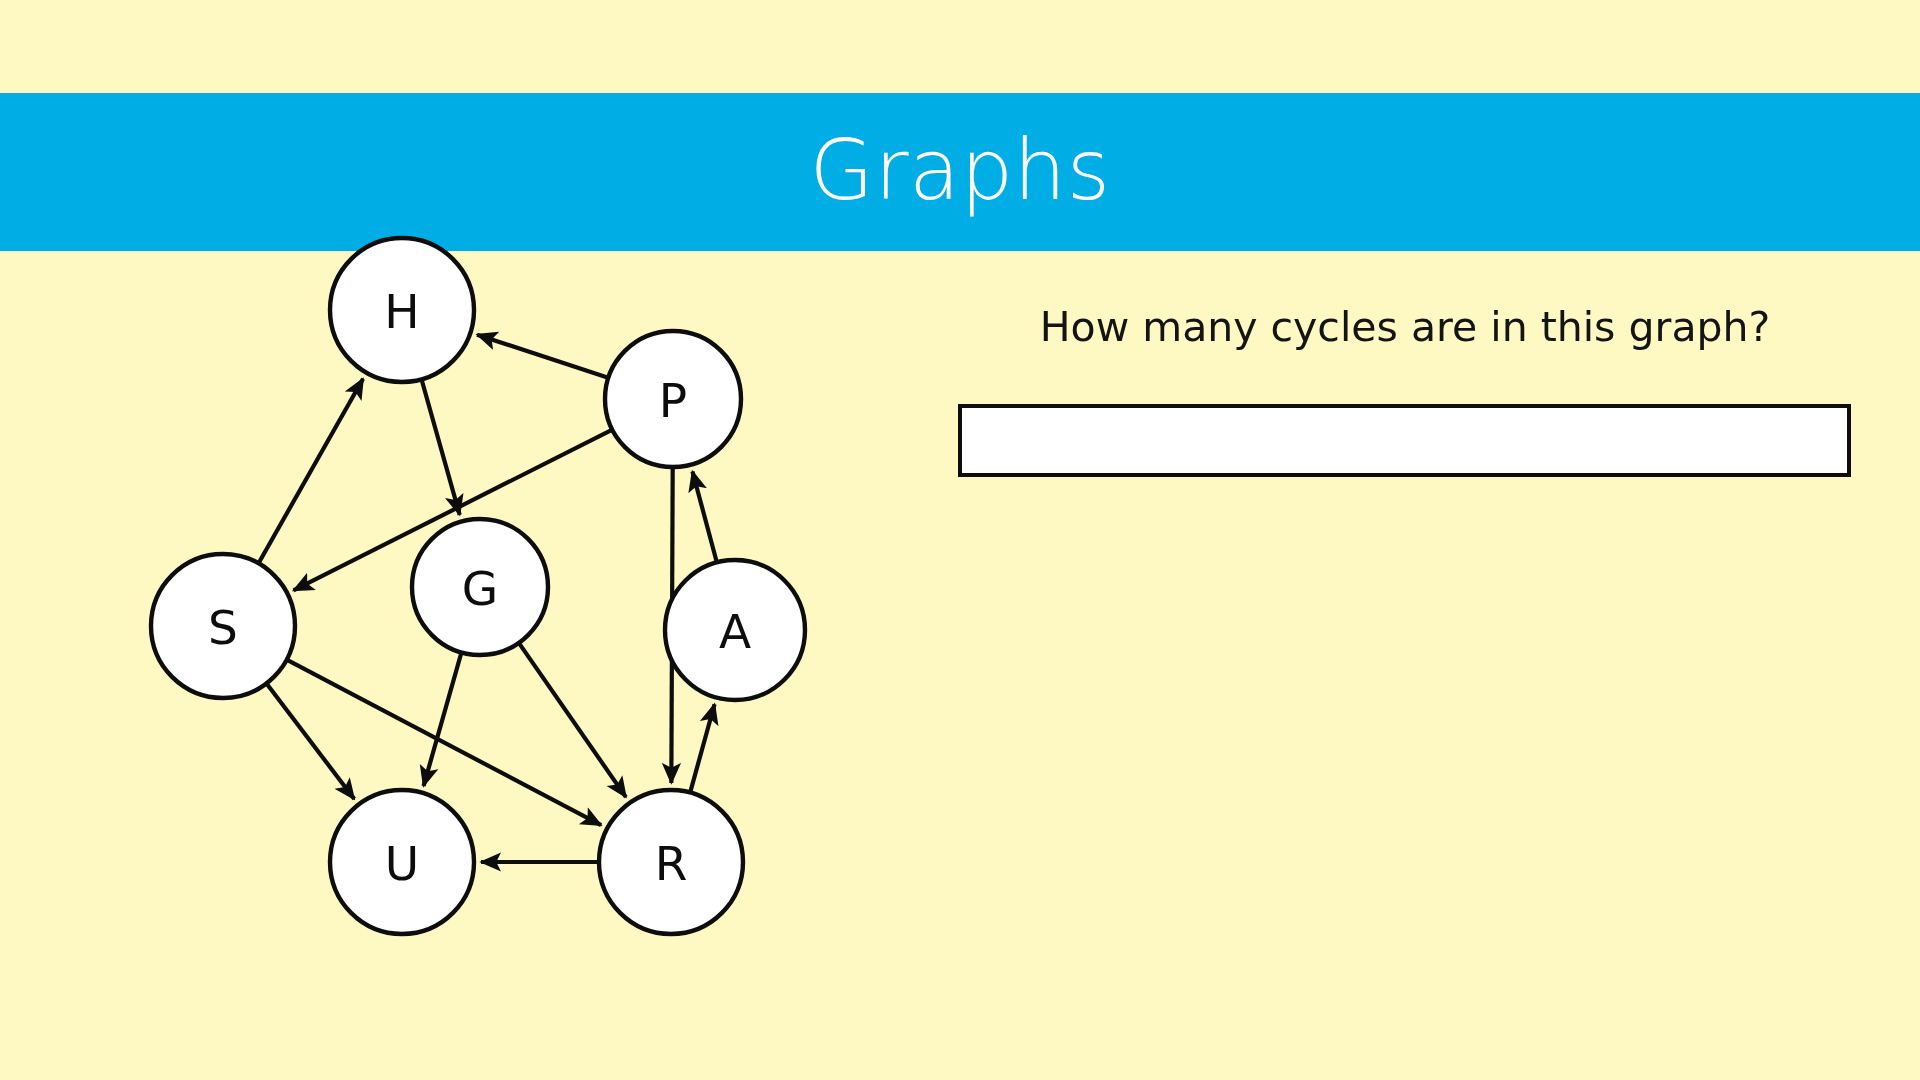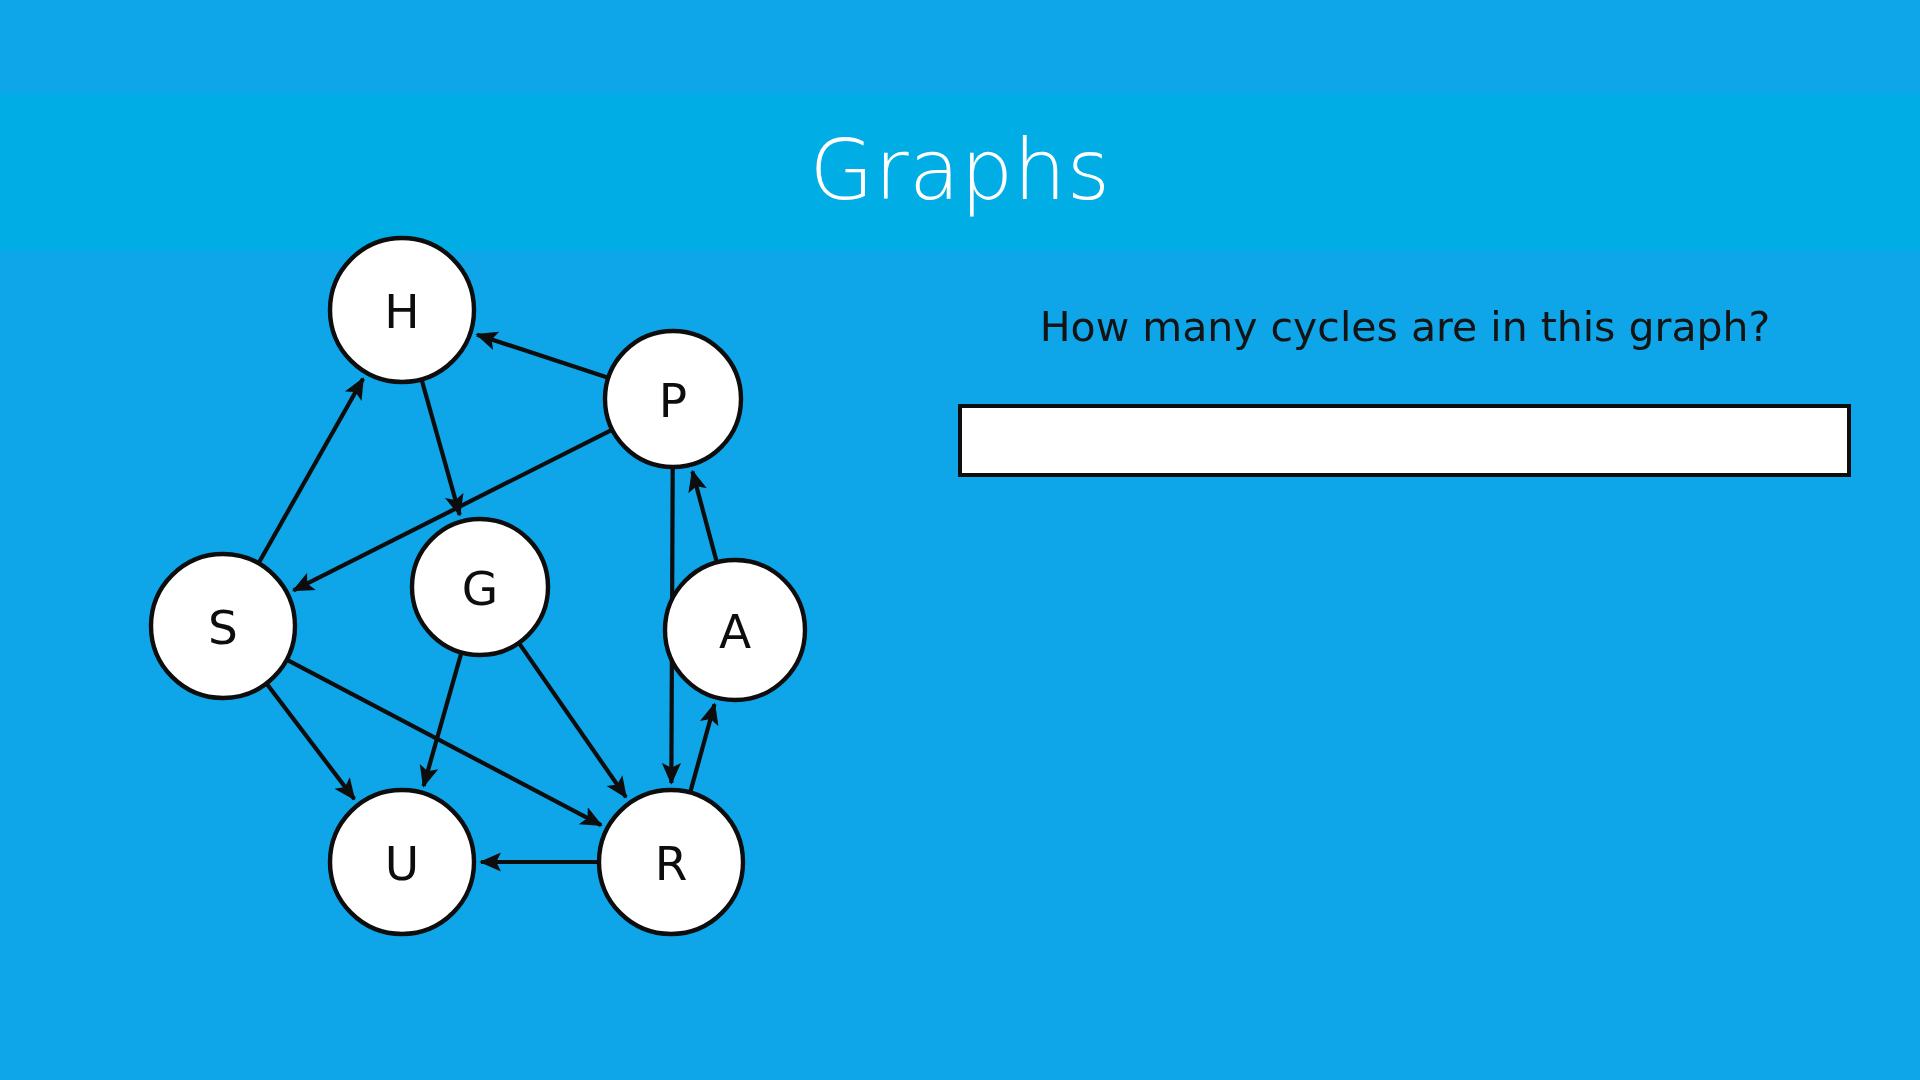--- a/index.html
+++ b/index.html
@@ -15,21 +15,21 @@
     overflow: hidden;
     font-family: "DejaVu Sans", "Liberation Sans", sans-serif;
   }
 
   
   #slide {
     position: absolute;
     left: 0; top: 0;
     width: 1920px;
     height: 1080px;
-    background: #0ea5e9;
+    background: #fef9c3;
   }
 
   
   #header-band {
     position: absolute;
     left: 0;
     top: 93px;
     width: 1920px;
     height: 158px;
     background: var(--band, #00ADE5);

